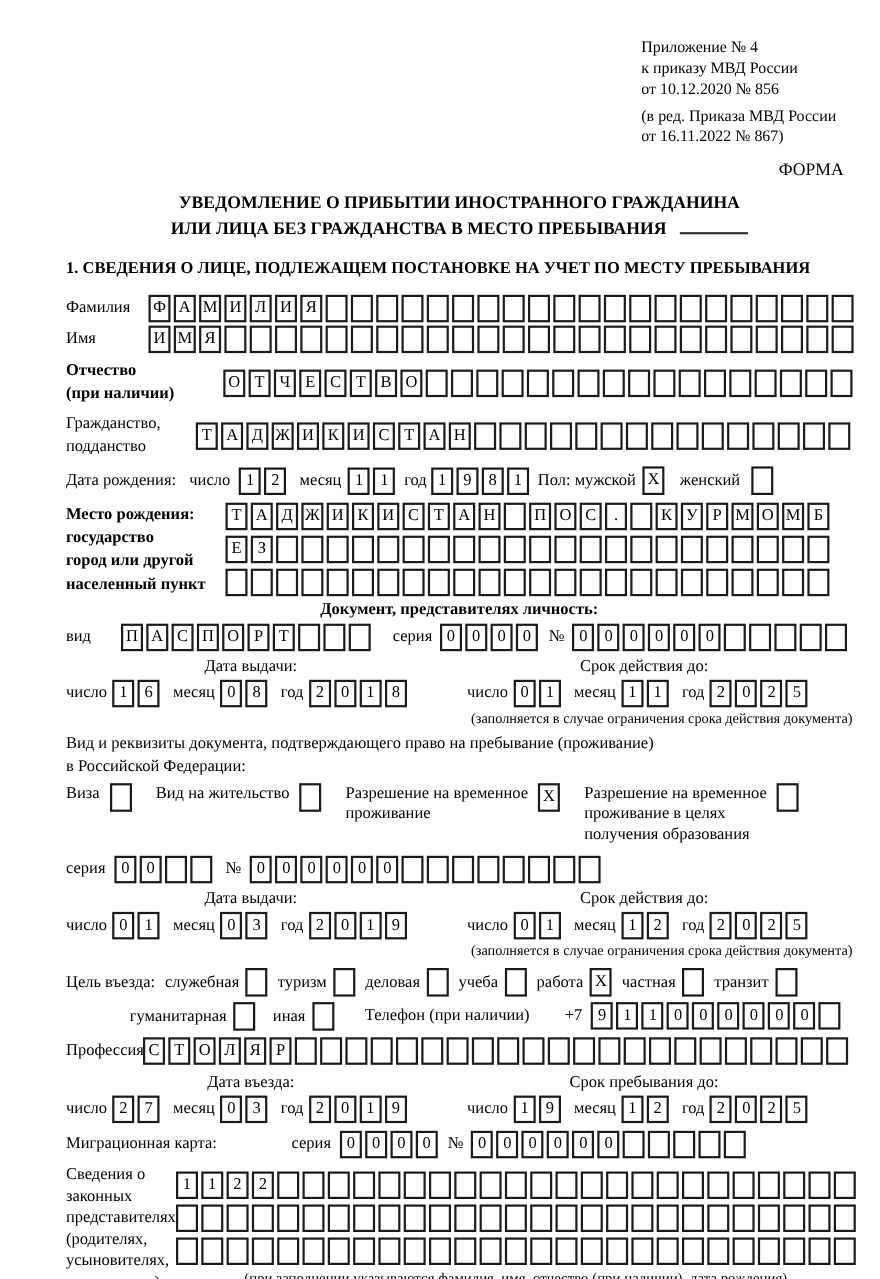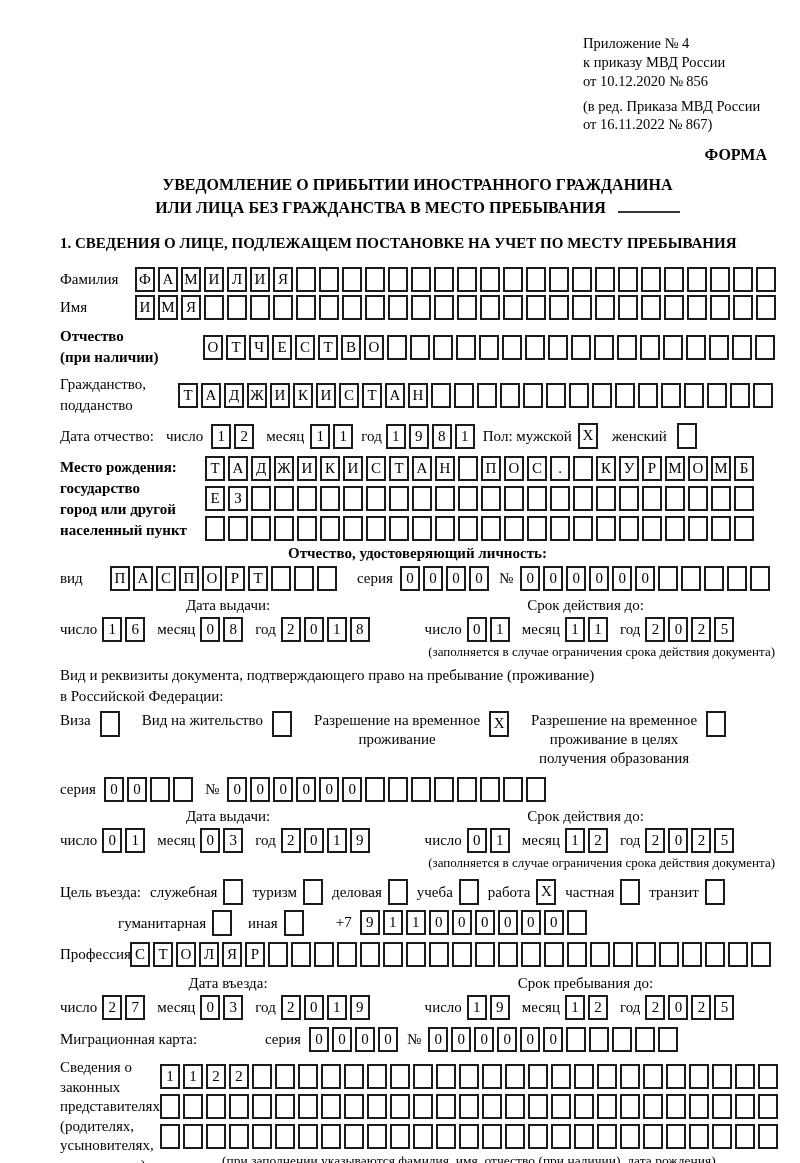--- a/index.html
+++ b/index.html
@@ -3,21 +3,21 @@
 <meta charset="utf-8">
 <style>
   html,body{margin:0;padding:0;background:#fff;}
   body{width:800px;height:1163px;overflow:hidden;color:#000;
        font-family:"Liberation Serif","DejaVu Serif",serif;font-size:15px;}
   .page{box-sizing:border-box;width:800px;height:1163px;padding:34px 25px 0 60px;}
 
   
   .appendix{width:192px;margin-left:auto;font-size:14.5px;line-height:1.3;}
   .amendment{margin-top:6px;}
-  .forma{margin-top:12px;padding-right:8px;text-align:right;font-weight:bold;font-size:16px;}
+  .forma{margin-top:12px;padding-right:8px;text-align:right;font-weight:normal;font-size:16px;}
   .title{margin-top:10px;text-align:center;font-weight:bold;font-size:16px;line-height:1.4;}
   .blank-line{display:inline-block;width:62px;height:14px;border-bottom:2px solid #333;margin-left:12px;}
   .sec1{margin-top:16px;font-weight:bold;font-size:15px;}
 
   
   .frow{display:flex;align-items:center;}
   .lbl{flex:0 0 auto;line-height:25px;}
   .lbl2{line-height:21px;}
   .boxes{display:inline-flex;gap:3px;flex:0 0 auto;}
   .box{box-sizing:border-box;flex:0 0 auto;width:20px;height:25px;border:2px solid #1b1b1b;
@@ -32,21 +32,21 @@
   .dg-right{flex:1 1 auto;}
   .dg-title{text-align:center;font-size:15px;line-height:17px;}
   .dg-fields{display:flex;align-items:center;margin-top:3px;}
   .dg-fields .lbl{margin-right:5px;}
   .dg-fields .boxes{margin-right:12px;}
   .dg-note{margin-top:2px;text-align:right;font-size:13px;line-height:15px;}
 
   
   .optrow{display:flex;margin-top:4px;gap:22px;align-items:flex-start;}
   .opt{display:flex;gap:9px;align-items:flex-start;}
-  .opt-lines{text-align:center;line-height:19px;}
+  .opt-lines{text-align:left;line-height:19px;}
 
   .p-item{display:flex;gap:6px;align-items:center;margin-left:9px;}
   .rep-note{margin-top:4px;text-align:center;font-size:13.5px;}
 </style>
 </head>
 <body>
 
 <div class="page">
 
   <div class="appendix">
@@ -201,21 +201,21 @@
         <span class="box"></span>
         <span class="box"></span>
         <span class="box"></span>
         <span class="box"></span>
         <span class="box"></span>
         <span class="box"></span>
       </span>
   </div>
 
   <div class="frow" style="margin-top:7px;align-items:center">
-    <span class="lbl">Дата отчество:</span>
+    <span class="lbl">Дата рождения:</span>
     <span class="lbl" style="margin:0 8px 0 12px">число</span>
     <span class="boxes">
         <span class="box">1</span>
         <span class="box">2</span>
       </span>
     <span class="lbl" style="margin:0 6px 0 12px">месяц</span>
     <span class="boxes">
         <span class="box">1</span>
         <span class="box">1</span>
       </span>
@@ -314,21 +314,21 @@
           <span class="box"></span>
           <span class="box"></span>
           <span class="box"></span>
           <span class="box"></span>
           <span class="box"></span>
           <span class="box"></span>
         </span>
     </span>
   </div>
 
-  <div style="margin-top:4px;text-align:center;font-weight:bold;font-size:15px">Отчество, удостоверяющий личность:</div>
+  <div style="margin-top:4px;text-align:center;font-weight:bold;font-size:15px">Документ, представителях личность:</div>
 
   <div class="frow" style="margin-top:4px;align-items:center">
     <span class="lbl w50">вид</span>
     <span class="boxes">
         <span class="box">П</span>
         <span class="box">А</span>
         <span class="box">С</span>
         <span class="box">П</span>
         <span class="box">О</span>
         <span class="box">Р</span>
@@ -546,20 +546,21 @@
 
   <div class="frow" style="margin-top:5px;align-items:flex-start">
     <span class="p-item" style="margin-left:58px">
         <span>гуманитарная</span>
         <span class="box cb"></span>
       </span>
     <span class="p-item" style="margin-left:16px">
         <span>иная</span>
         <span class="box cb"></span>
       </span>
+    <span class="lbl" style="margin-left:28px">Телефон (при наличии)</span>
     <span class="lbl" style="margin:0 8px 0 32px">+7</span>
     <span class="boxes">
         <span class="box">9</span>
         <span class="box">1</span>
         <span class="box">1</span>
         <span class="box">0</span>
         <span class="box">0</span>
         <span class="box">0</span>
         <span class="box">0</span>
         <span class="box">0</span>

